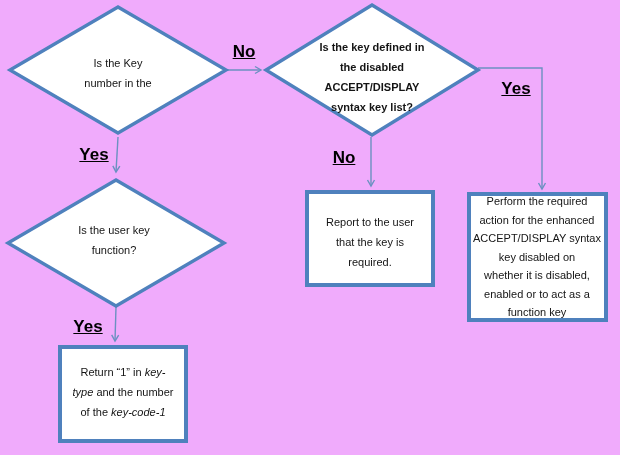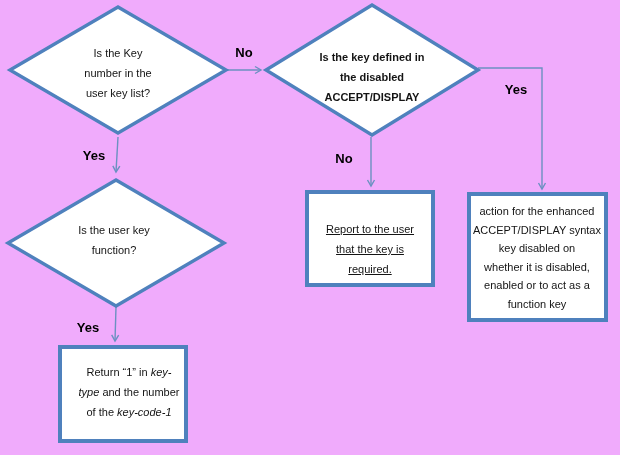--- a/index.html
+++ b/index.html
@@ -18,24 +18,25 @@
     transform: translate(-50%, -50%);
     text-align: center;
     font-size: 11px;
     color: #141414;
   }
   .node-text .ln { white-space: nowrap; }
   .it { font-style: italic; }
   .edge-label {
     position: absolute;
     transform: translate(-50%, -50%);
-    font-size: 13px;
+    font-size: 17px;
     font-weight: 600;
     color: #000000;
     white-space: nowrap;
+    text-decoration: underline;
   }
 </style>
 </head>
 <body>
 
 <div class="canvas">
 
   <svg width="620" height="455" viewBox="0 0 620 455">
     <defs>
       <marker id="arrowhead" markerUnits="userSpaceOnUse" markerWidth="10" markerHeight="10" viewBox="0 0 10 10" refX="8" refY="5" orient="auto">
@@ -54,50 +55,51 @@
     <polygon points="116,180 224,243 116,306 8,243" fill="#ffffff" stroke="#4f81bd" stroke-width="3.4"></polygon>
 
     <rect x="307" y="192" width="126" height="93" fill="#ffffff" stroke="#4f81bd" stroke-width="4"></rect>
     <rect x="469" y="194" width="137" height="126" fill="#ffffff" stroke="#4f81bd" stroke-width="4"></rect>
     <rect x="60" y="347" width="126" height="94" fill="#ffffff" stroke="#4f81bd" stroke-width="4"></rect>
   </svg>
 
   <div class="node-text" style="left:118px; top:73px; width:140px; line-height:20px;">
     <div class="ln">Is the Key</div>
     <div class="ln">number in the</div>
-    <div class="ln">user key list?</div>
   </div>
 
   <div class="node-text" style="left:372px; top:77px; width:160px; line-height:20px;font-weight:bold;">
     <div class="ln">Is the key defined in</div>
     <div class="ln">the disabled</div>
     <div class="ln">ACCEPT/DISPLAY</div>
+    <div class="ln">syntax key list?</div>
   </div>
 
   <div class="node-text" style="left:114px; top:240px; width:140px; line-height:20px;">
     <div class="ln">Is the user key</div>
     <div class="ln">function?</div>
   </div>
 
-  <div class="node-text" style="left:370px; top:249px; width:124px; line-height:20px;text-decoration:underline;">
+  <div class="node-text" style="left:370px; top:242px; width:124px; line-height:20px;">
     <div class="ln">Report to the user</div>
     <div class="ln">that the key is</div>
     <div class="ln">required.</div>
   </div>
 
   <div class="node-text" style="left:537px; top:257px; width:140px; line-height:18.5px;">
+    <div class="ln">Perform the required</div>
     <div class="ln">action for the enhanced</div>
     <div class="ln">ACCEPT/DISPLAY syntax</div>
     <div class="ln">key disabled on</div>
     <div class="ln">whether it is disabled,</div>
     <div class="ln">enabled or to act as a</div>
     <div class="ln">function key</div>
   </div>
 
-  <div class="node-text" style="left:129px; top:392px; width:124px; line-height:20px;">
+  <div class="node-text" style="left:123px; top:392px; width:124px; line-height:20px;">
     <div class="ln"><span>Return “1” in </span><span class="it">key-</span></div>
     <div class="ln"><span class="it">type</span><span> and the number</span></div>
     <div class="ln"><span>of the </span><span class="it">key-code-1</span></div>
   </div>
 
   <div class="edge-label" style="left:244px; top:52px;">No</div>
   <div class="edge-label" style="left:94px; top:155px;">Yes</div>
   <div class="edge-label" style="left:344px; top:158px;">No</div>
   <div class="edge-label" style="left:516px; top:89px;">Yes</div>
   <div class="edge-label" style="left:88px; top:327px;">Yes</div>

